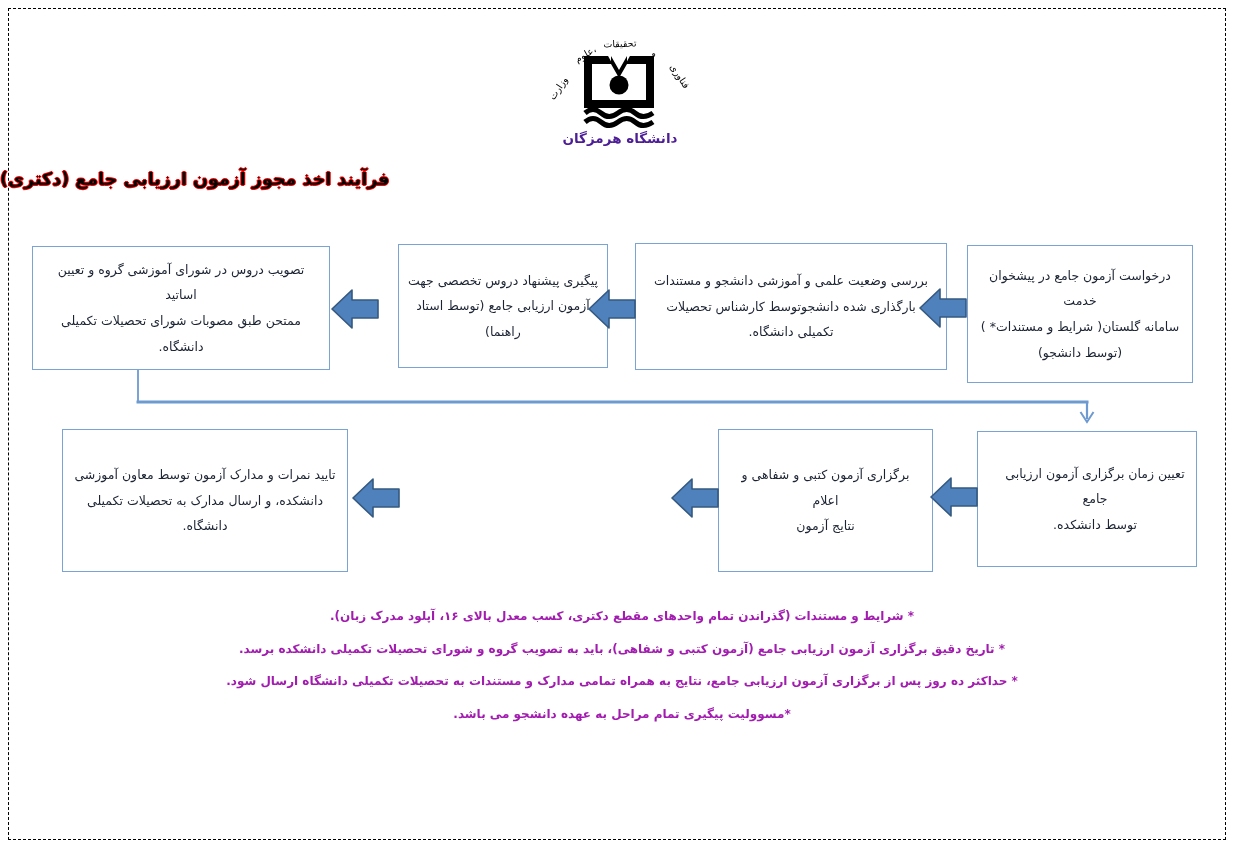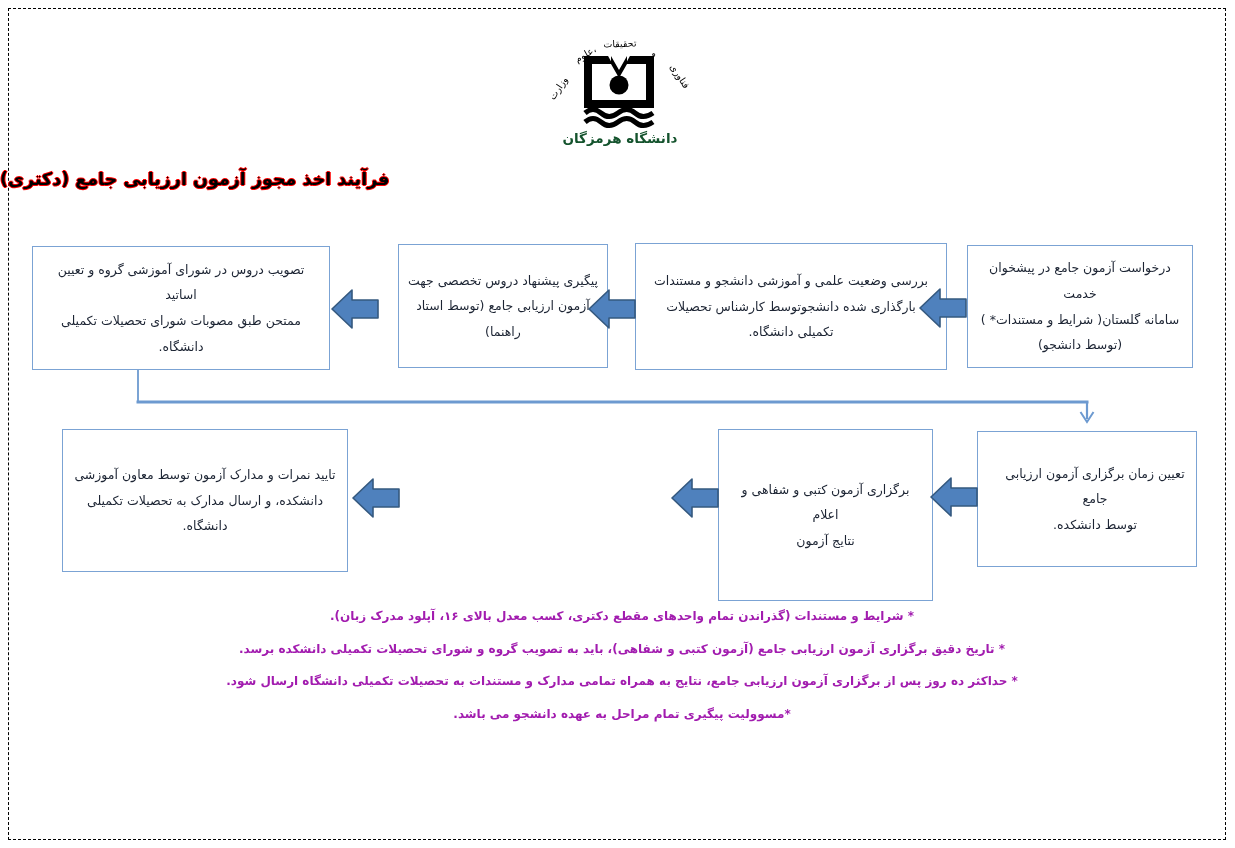--- a/index.html
+++ b/index.html
@@ -7,21 +7,21 @@
     position:relative;width:1235px;height:848px;background:#ffffff;
     font-family:"DejaVu Sans",sans-serif;overflow:hidden;margin:0 auto;
   }
   .frame{
     position:absolute;left:8px;top:8px;right:9px;bottom:8px;
     border:1.7px dashed #000;pointer-events:none;
   }
   .logo-wrap{position:absolute;left:527px;top:26px;width:186px;height:134px;}
   .uni-name{
     position:absolute;left:0;top:104px;width:100%;text-align:center;
-    font-size:13.5px;font-weight:bold;color:#14532d;direction:rtl;
+    font-size:13.5px;font-weight:bold;color:#4c1d95;direction:rtl;
   }
   .doc-title{
     position:absolute;left:0;top:169px;width:100%;text-align:left;
     direction:rtl;font-size:17.5px;font-weight:bold;color:#000;
     text-shadow:-1px 0 0 #ff0000,1px 0 0 #ff0000,0 -1px 0 #ff0000,0 1px 0 #ff0000;
     letter-spacing:.2px;
   }
   .fbox{
     position:absolute;border:1.4px solid #7ba3d4;background:#fff;
     display:flex;align-items:center;justify-content:center;
@@ -61,34 +61,34 @@
         <circle cx="92" cy="59" r="9.5" fill="#000"></circle>
         <path d="M58,87 Q66,80 74,87 T91,87 T108,87 T126,87" fill="none" stroke="#000" stroke-width="5"></path>
         <path d="M58,96 Q66,89 74,96 T91,96 T108,96 T126,96" fill="none" stroke="#000" stroke-width="5"></path>
       </g>
     </svg>
     <div class="uni-name">دانشگاه هرمزگان</div>
   </div>
 
   <div class="doc-title">فرآیند اخذ مجوز آزمون ارزیابی جامع (دکتری)</div>
 
-  <div class="fbox" style="left:967px;top:245px;width:226px;height:123px;">درخواست آزمون جامع در پیشخوان خدمت
+  <div class="fbox" style="left:967px;top:245px;width:226px;height:138px;">درخواست آزمون جامع در پیشخوان خدمت
 سامانه گلستان( شرایط و مستندات* )
 (توسط دانشجو)</div>
   <div class="fbox" style="left:635px;top:243px;width:312px;height:127px;">بررسی وضعیت علمی و آموزشی دانشجو و مستندات
 بارگذاری شده دانشجوتوسط کارشناس تحصیلات
 تکمیلی دانشگاه.</div>
   <div class="fbox" style="left:378px;top:244px;width:210px;height:124px;margin-left:20px;">پیگیری پیشنهاد دروس تخصصی جهت
 آزمون ارزیابی جامع (توسط استاد راهنما)</div>
   <div class="fbox" style="left:32px;top:246px;width:298px;height:124px;">تصویب دروس در شورای آموزشی گروه و تعیین اساتید
 ممتحن طبق مصوبات شورای تحصیلات تکمیلی دانشگاه.</div>
 
   <div class="fbox" style="left:977px;top:431px;width:220px;height:136px;padding-left:24px;">تعیین زمان برگزاری آزمون ارزیابی جامع
 توسط دانشکده.</div>
-  <div class="fbox" style="left:718px;top:429px;width:215px;height:172px;">برگزاری آزمون کتبی و شفاهی و اعلام
+  <div class="fbox" style="left:718px;top:429px;width:215px;height:143px;">برگزاری آزمون کتبی و شفاهی و اعلام
 نتایج آزمون</div>
   <div class="fbox" style="left:62px;top:429px;width:286px;height:143px;">تایید نمرات و مدارک آزمون توسط معاون آموزشی
 دانشکده، و ارسال مدارک به تحصیلات تکمیلی دانشگاه.</div>
 
   <svg class="arrow" style="left:919px;top:286px;" viewBox="0 0 48 44">
     <polygon points="1,22 21,3 21,13 47,13 47,31 21,31 21,41" fill="#4f81bd" stroke="#35597f" stroke-width="1.6" stroke-linejoin="round"></polygon>
   </svg>
   <svg class="arrow" style="left:588px;top:287px;" viewBox="0 0 48 44">
     <polygon points="1,22 21,3 21,13 47,13 47,31 21,31 21,41" fill="#4f81bd" stroke="#35597f" stroke-width="1.6" stroke-linejoin="round"></polygon>
   </svg>

